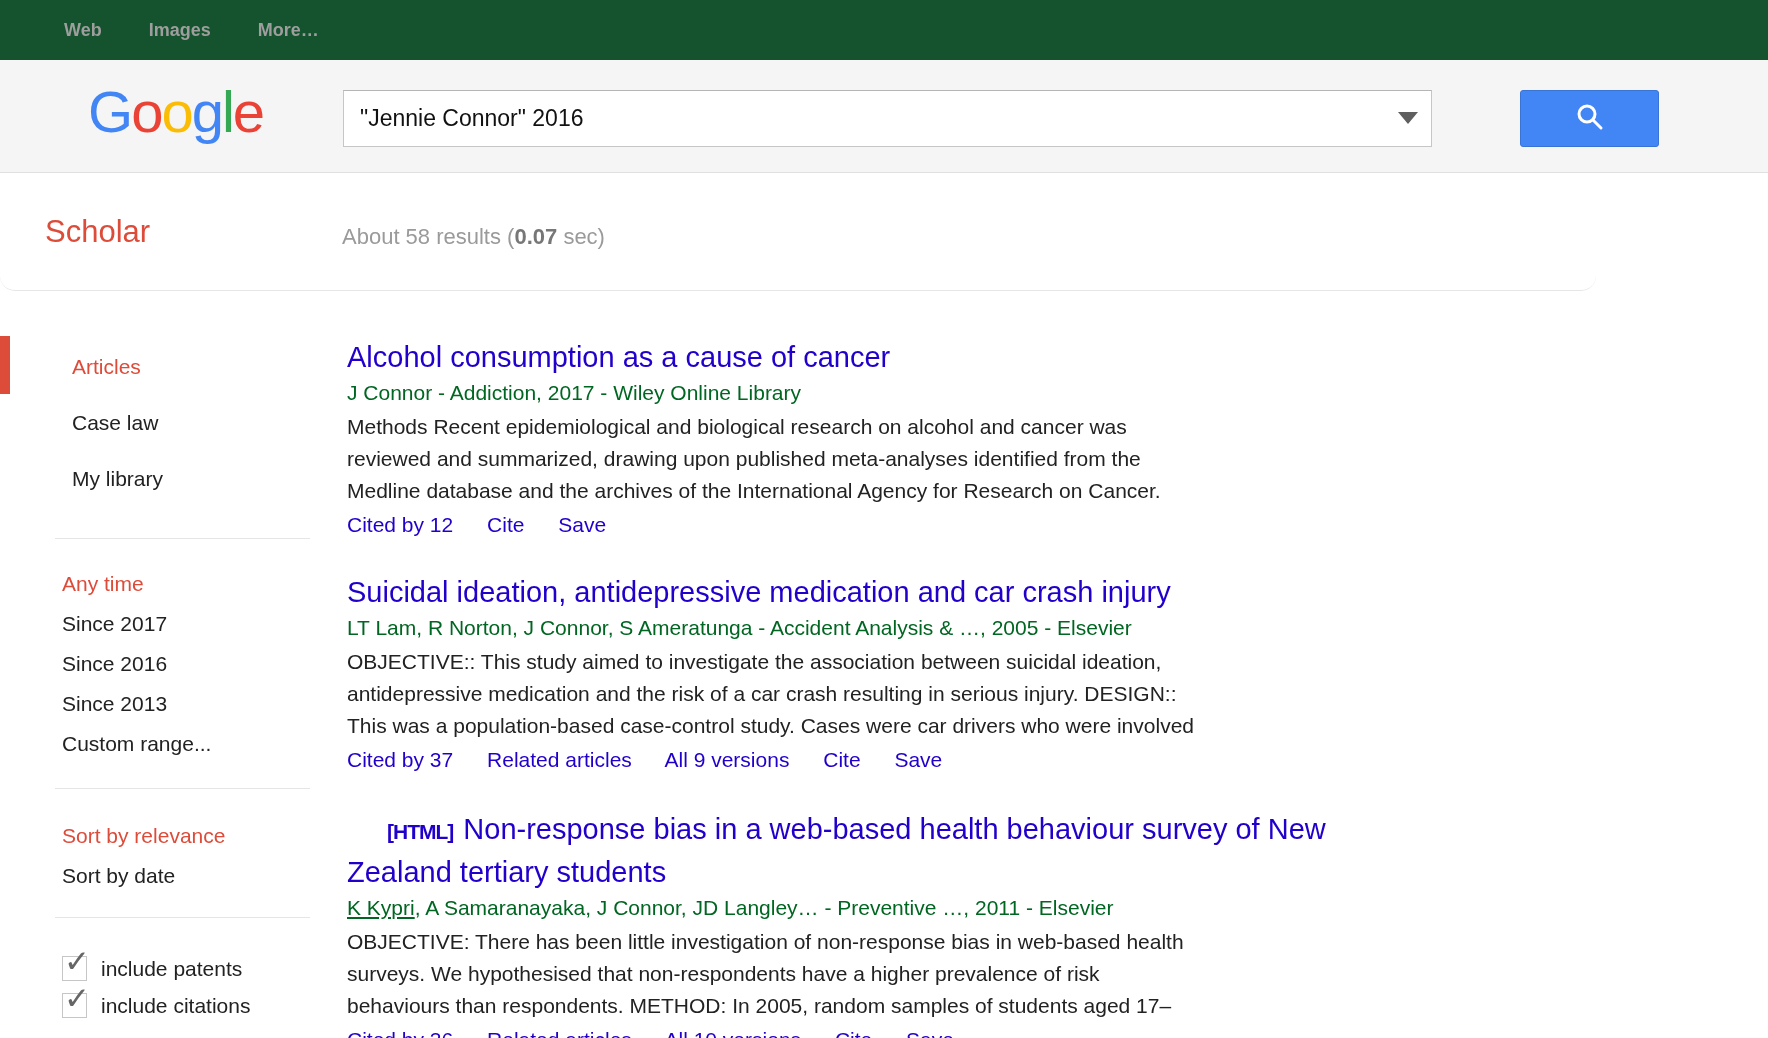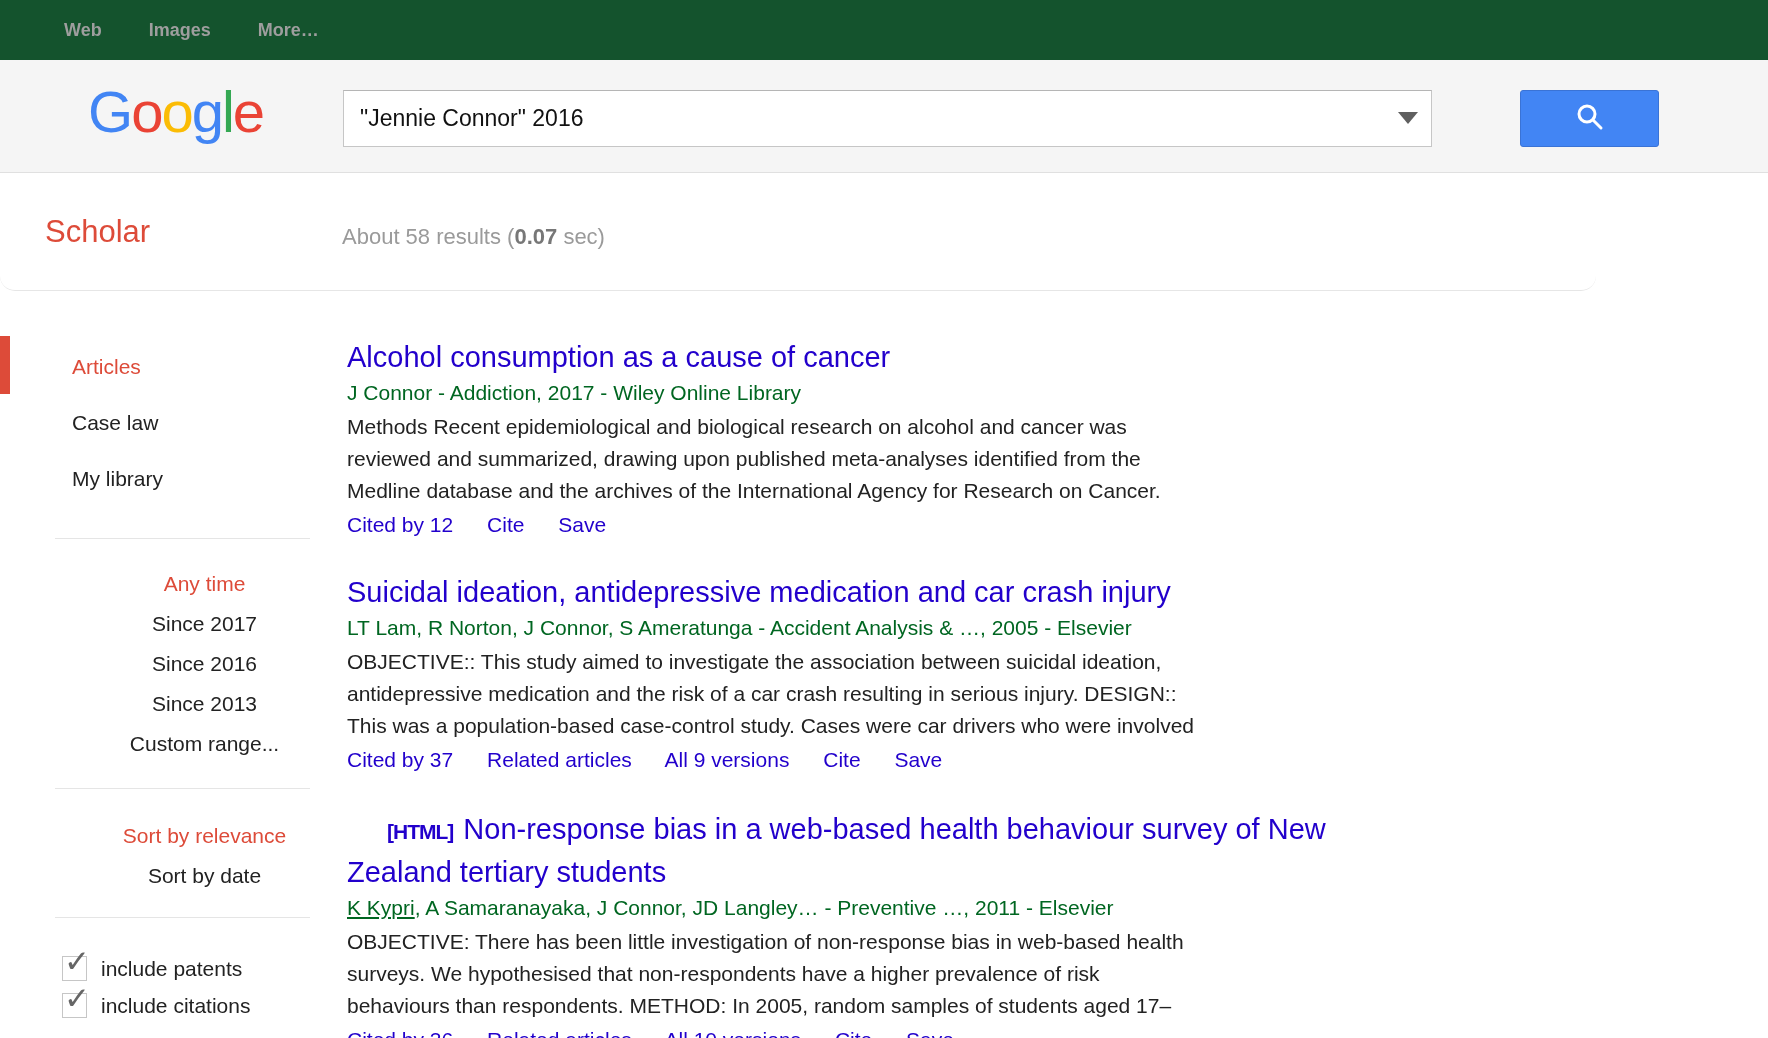--- a/index.html
+++ b/index.html
@@ -39,21 +39,21 @@
   .sidebar { position:absolute; left:0; top:291px; width:347px; height:747px; }
   .active-bar { position:absolute; left:0; top:45px; width:10px; height:58px;
     background:#dd4b39; }
   .side-nav { margin-top:48px; }
   .side-nav .item { display:block; margin-left:72px; height:56px; line-height:56px;
     font-size:21px; color:#222; text-decoration:none; cursor:pointer; }
   .side-divider { height:1px; background:#e5e5e5; margin-left:55px; width:255px; }
   .d1 { margin-top:31px; } .d2 { margin-top:24px; } .d3 { margin-top:21px; }
   .time-list { margin-top:25px; }
   .time-list .item, .sort-list .item { display:block; margin-left:62px; height:40px;
-    line-height:40px; font-size:21px; color:#222; text-decoration:none; cursor:pointer;text-align:center; }
+    line-height:40px; font-size:21px; color:#222; text-decoration:none; cursor:pointer; }
   .sort-list { margin-top:27px; }
   .red { color:#dd4b39 !important; }
   .checks { margin-top:32px; }
   .check-row { display:flex; align-items:center; margin-left:62px; height:37px;
     cursor:pointer; }
   .checkbox { position:relative; width:25px; height:25px; border:1px solid #c6c6c6;
     background:#fff; margin-right:14px; flex:none; }
   .checkbox .mark { position:absolute; left:1px; top:-11px; font-size:31px;
     font-weight:bold; color:#666; line-height:1; }
   .check-row .lbl { font-size:21px; color:#222; }

